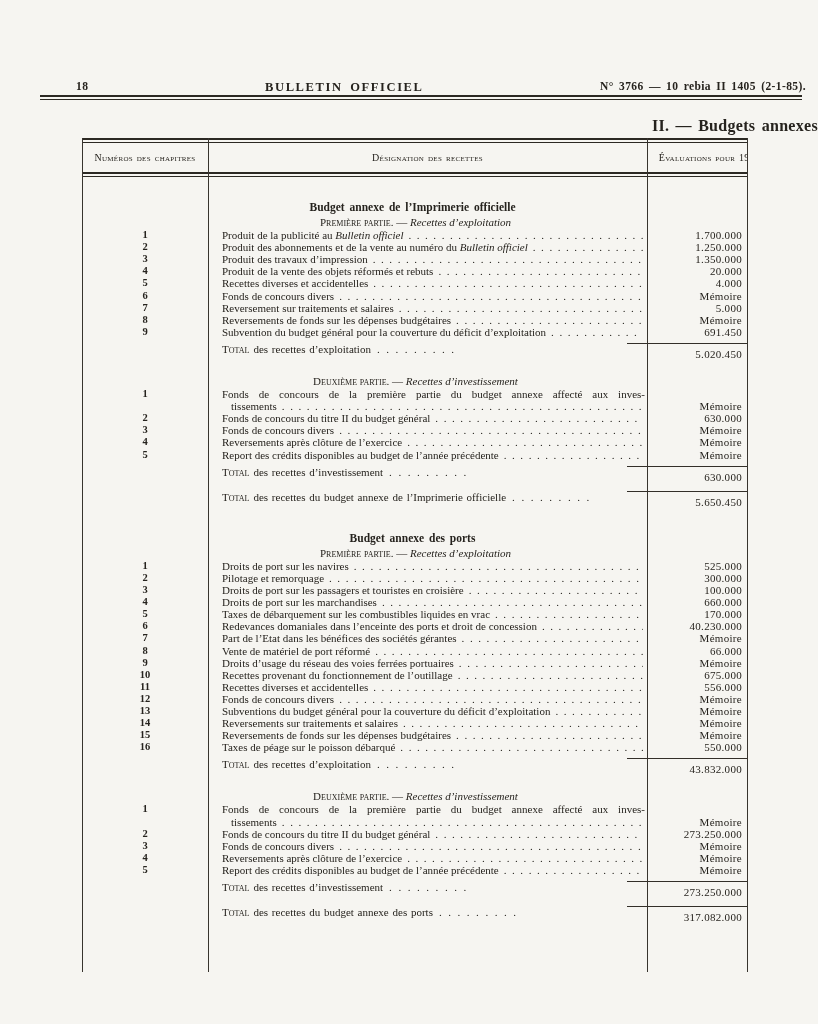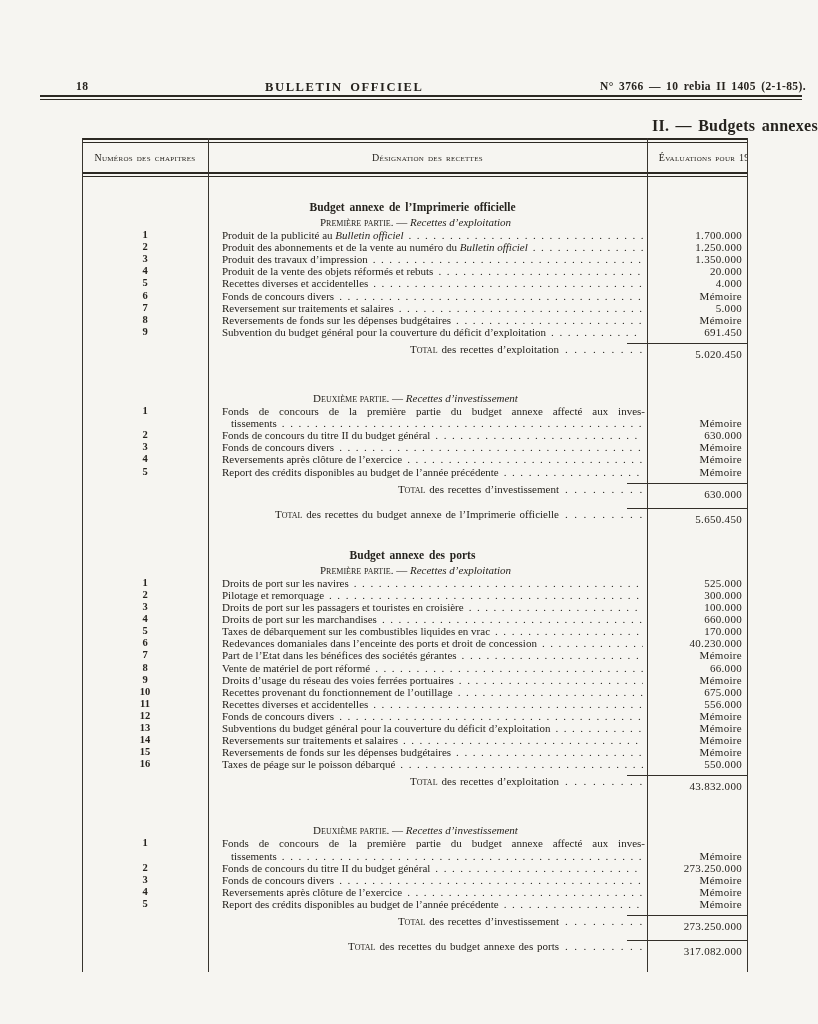--- a/index.html
+++ b/index.html
@@ -42,42 +42,42 @@
     display:grid;grid-template-columns:126px 439px 125px;
     height:29px;align-items:center;text-align:center;
     font-variant:small-caps;font-size:10px;letter-spacing:.3px;word-spacing:1px;
   }
   .tbody{font-size:11px;line-height:12.1px;}
 
   .b-title{margin-top:24px;text-align:center;font-weight:bold;font-size:11.5px;word-spacing:2px;
     padding-left:120px;padding-right:125px;}
   .part-heading{margin-top:3px;text-align:center;font-size:11px;height:13px;
     padding-left:126px;padding-right:125px;}
-  .part-heading.second{margin-top:32px;}
+  .part-heading.second{margin-top:15px;}
   .sc{font-variant:small-caps;}
   .it{font-style:italic;}
 
   .trow{display:grid;grid-template-columns:126px 439px 125px;}
   .c-num{text-align:center;font-weight:bold;font-size:10.5px;align-self:start;}
   .c-label{padding-left:14px;padding-right:2px;}
   .c-val{text-align:right;padding-right:30px;align-self:end;letter-spacing:.3px;}
 
   .l1{display:flex;align-items:baseline;}
   .l1>span{white-space:nowrap;}
   .leaders{flex:1 1 auto;overflow:hidden;white-space:nowrap;margin:0 2px 0 5px;}
   .leaders::after{
     letter-spacing:1.4px;
     content:". . . . . . . . . . . . . . . . . . . . . . . . . . . . . . . . . . . . . . . . . . . . . . . . . . . . . . . . . . . . . . . . . . . . . . . . . . . . . . . . . . . . . . . . . . . . . . . . . . . .";
   }
   .jline{display:block;text-align:justify;text-align-last:justify;}
   .l2{display:flex;align-items:baseline;padding-left:9px;}
 
   .total-row{margin-top:5px;}
   .total-row.grand{margin-top:8px;}
-  .total-label{display:flex;justify-content:flex-end;}
+  .total-label{display:flex;justify-content:flex-start;}
   .tl{display:flex;align-items:baseline;white-space:nowrap;word-spacing:1px;}
   .tl .sc{margin-right:4px;}
   .tdots{display:inline-block;width:80px;overflow:hidden;white-space:nowrap;margin-left:6px;}
   .tdots::after{letter-spacing:1.4px;content:". . . . . . . . . . . . . . . . . . . . . . . . . . . .";}
   .total-row .c-val.ruled{
     border-top:1.3px solid #332f29;margin-left:-20px;padding-top:4px;
   }
 </style>
 </head>
 <body>

